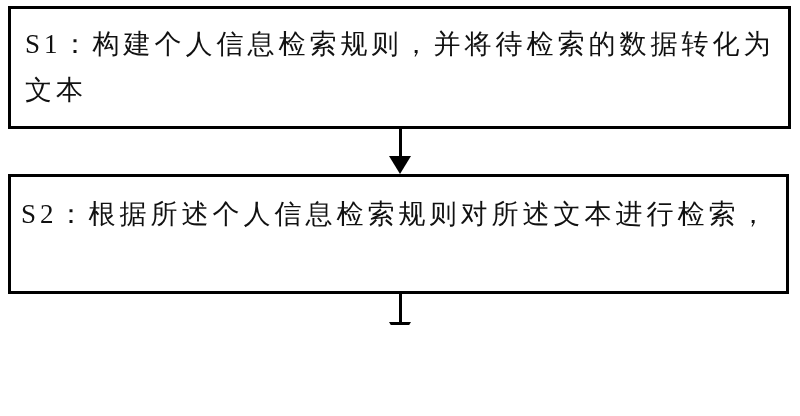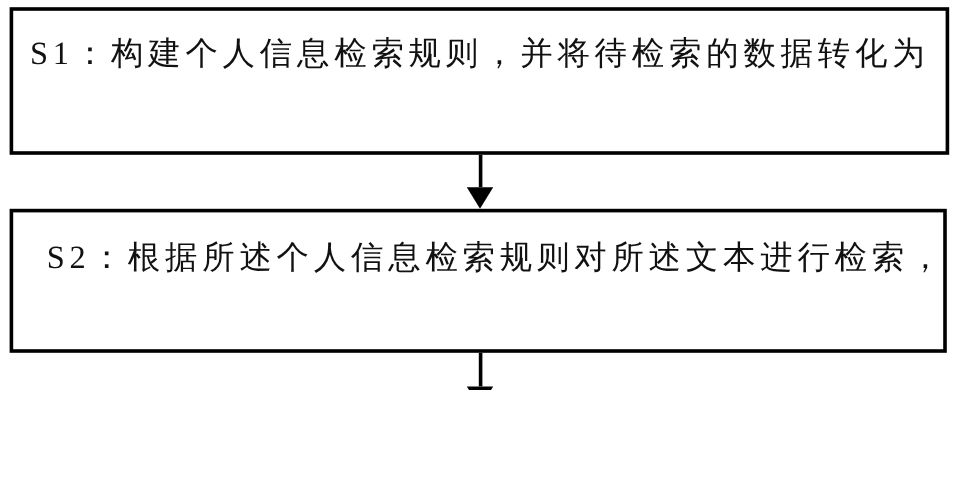--- a/index.html
+++ b/index.html
@@ -31,21 +31,21 @@
     top: 6px;
     width: 783px;
     height: 123px;
     padding: 12px 14px 0 14px;
   }
   .box2 {
     left: 8px;
     top: 174px;
     width: 781px;
     height: 120px;
-    padding: 14px 14px 0 28px;
+    padding: 14px 14px 0 10px;
   }
   .box3 {
     left: 8px;
     top: 340px;
     width: 785px;
     height: 68px;
     padding: 8px 14px 0 18px;
   }
   .arrow {
     position: absolute;
@@ -69,20 +69,21 @@
     border-top: 18px solid var(--border-color, #000000);
   }
 </style>
 </head>
 <body>
 
 <div class="canvas">
 
   <div class="box box1">
     <div class="line">S1：构建个人信息检索规则，并将待检索的数据转化为</div>
+    <div class="line">文本</div>
   </div>
 
   <div class="arrow arrow1">
     <div class="arrow-shaft"></div>
     <div class="arrow-head"></div>
   </div>
 
   <div class="box box2">
     <div class="line">S2：根据所述个人信息检索规则对所述文本进行检索，</div>
   </div>

